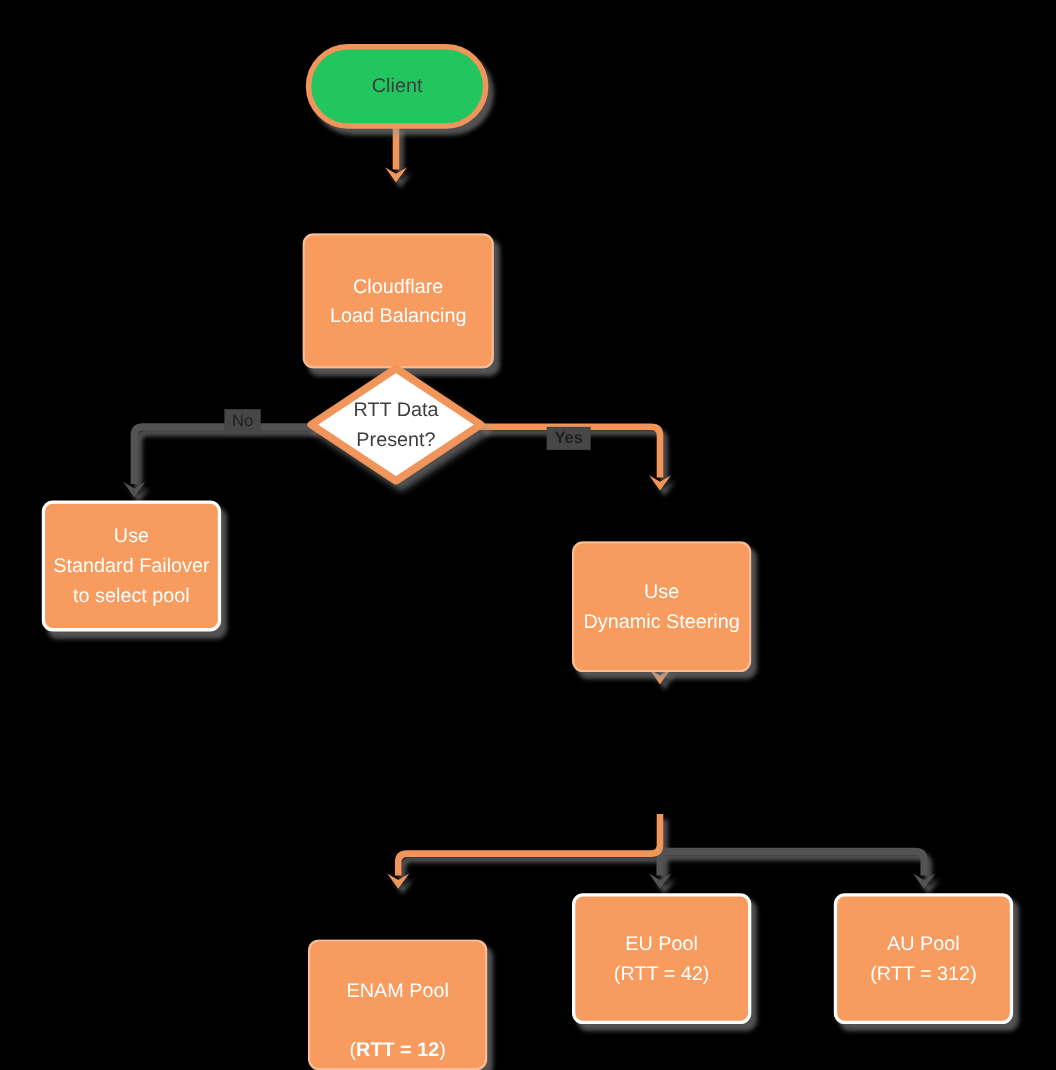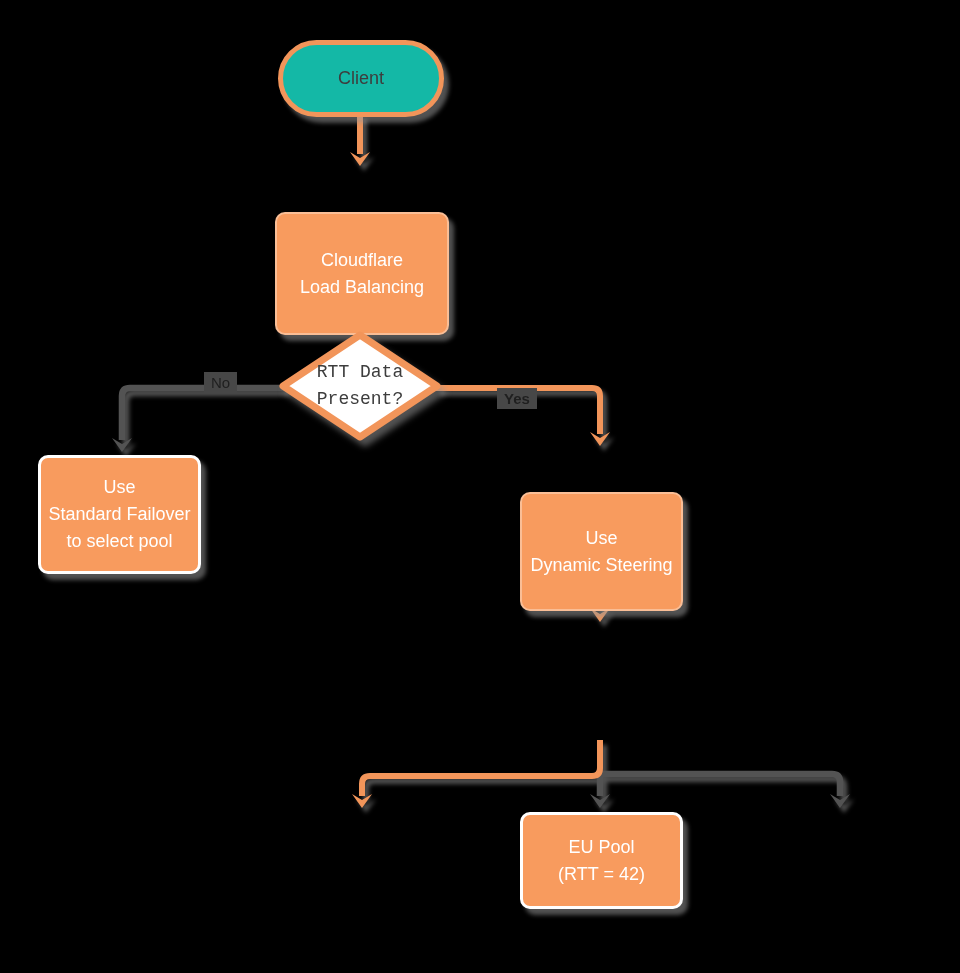--- a/index.html
+++ b/index.html
@@ -18,21 +18,21 @@
     font-family:"Liberation Sans","DejaVu Sans",sans-serif;overflow:hidden;
   }
   .connectors{position:absolute;left:0;top:0;width:960px;height:973px;
     filter:drop-shadow(4px 5px 2px rgba(150,150,150,0.55));}
   .node{
     position:absolute;display:flex;align-items:center;justify-content:center;
     text-align:center;box-sizing:border-box;
     font-size:18px;line-height:1.5;white-space:pre-line;
   }
   .stadium{
-    background:#14b8a6;border:5px solid var(--stroke-orange);border-radius:40px;
+    background:#22c55e;border:5px solid var(--stroke-orange);border-radius:40px;
     color:var(--text-dark);box-shadow:5px 6px 4px rgba(150,150,150,0.55);
   }
   .orange-box{
     background:var(--node-orange);border-radius:10px;color:var(--text-white);
     box-shadow:5px 6px 4px rgba(150,150,150,0.55);
   }
   .hl-border{border:2px solid rgba(255,255,255,0.35);margin-top:42px;}
   .white-border{border:3px solid #FFFFFF;}
   .diamond-wrap{position:absolute;filter:drop-shadow(5px 6px 3px rgba(150,150,150,0.55));}
   .diamond-wrap svg{display:block;}
@@ -79,37 +79,45 @@
       <polygon points="590,608 600,614 610,608 600,622"></polygon>
       <polygon points="352,794 362,800 372,794 362,808"></polygon>
     </g>
   </svg>
 
   <div class="node stadium" style="left:278px;top:40px;width:166px;height:77px;">Client</div>
 
   <div class="node orange-box hl-border" style="left:275px;top:170px;width:174px;height:123px;">Cloudflare
 Load Balancing</div>
 
-  <div class="diamond-wrap" style="left:278px;top:330px;width:164px;height:112px;font-family:Liberation Mono, monospace;">
+  <div class="diamond-wrap" style="left:278px;top:330px;width:164px;height:112px;">
     <svg width="164" height="112" viewBox="0 0 164 112" xmlns="http://www.w3.org/2000/svg">
       <polygon points="82,5 159,56 82,107 5,56" fill="#FFFFFF" stroke="#F2955A" stroke-width="7" stroke-linejoin="round"></polygon>
     </svg>
     <div class="diamond-text">RTT Data
 Present?</div>
   </div>
 
   <div class="edge-label" style="left:204px;top:372px;">No</div>
   <div class="edge-label" style="left:497px;top:388px;font-weight:bold;">Yes</div>
 
   <div class="node orange-box white-border" style="left:38px;top:455px;width:163px;height:119px;">Use
 Standard Failover
 to select pool</div>
 
   <div class="node orange-box hl-border" style="left:520px;top:450px;width:163px;height:119px;">Use
 Dynamic Steering</div>
 
 
+  <div class="node orange-box hl-border" style="left:280px;top:812px;width:163px;height:119px;">
+    <div class="pool-line2">
+      <span>ENAM Pool</span><br>
+      <span>(</span><b>RTT = 12</b><span>)</span>
+    </div>
+  </div>
 
-  <div class="node orange-box white-border" style="left:520px;top:812px;width:163px;height:97px;">EU Pool
+  <div class="node orange-box white-border" style="left:520px;top:812px;width:163px;height:119px;">EU Pool
 (RTT = 42)</div>
 
+  <div class="node orange-box white-border" style="left:758px;top:812px;width:163px;height:119px;">AU Pool
+(RTT = 312)</div>
 
 </div>
 
 </body></html>

